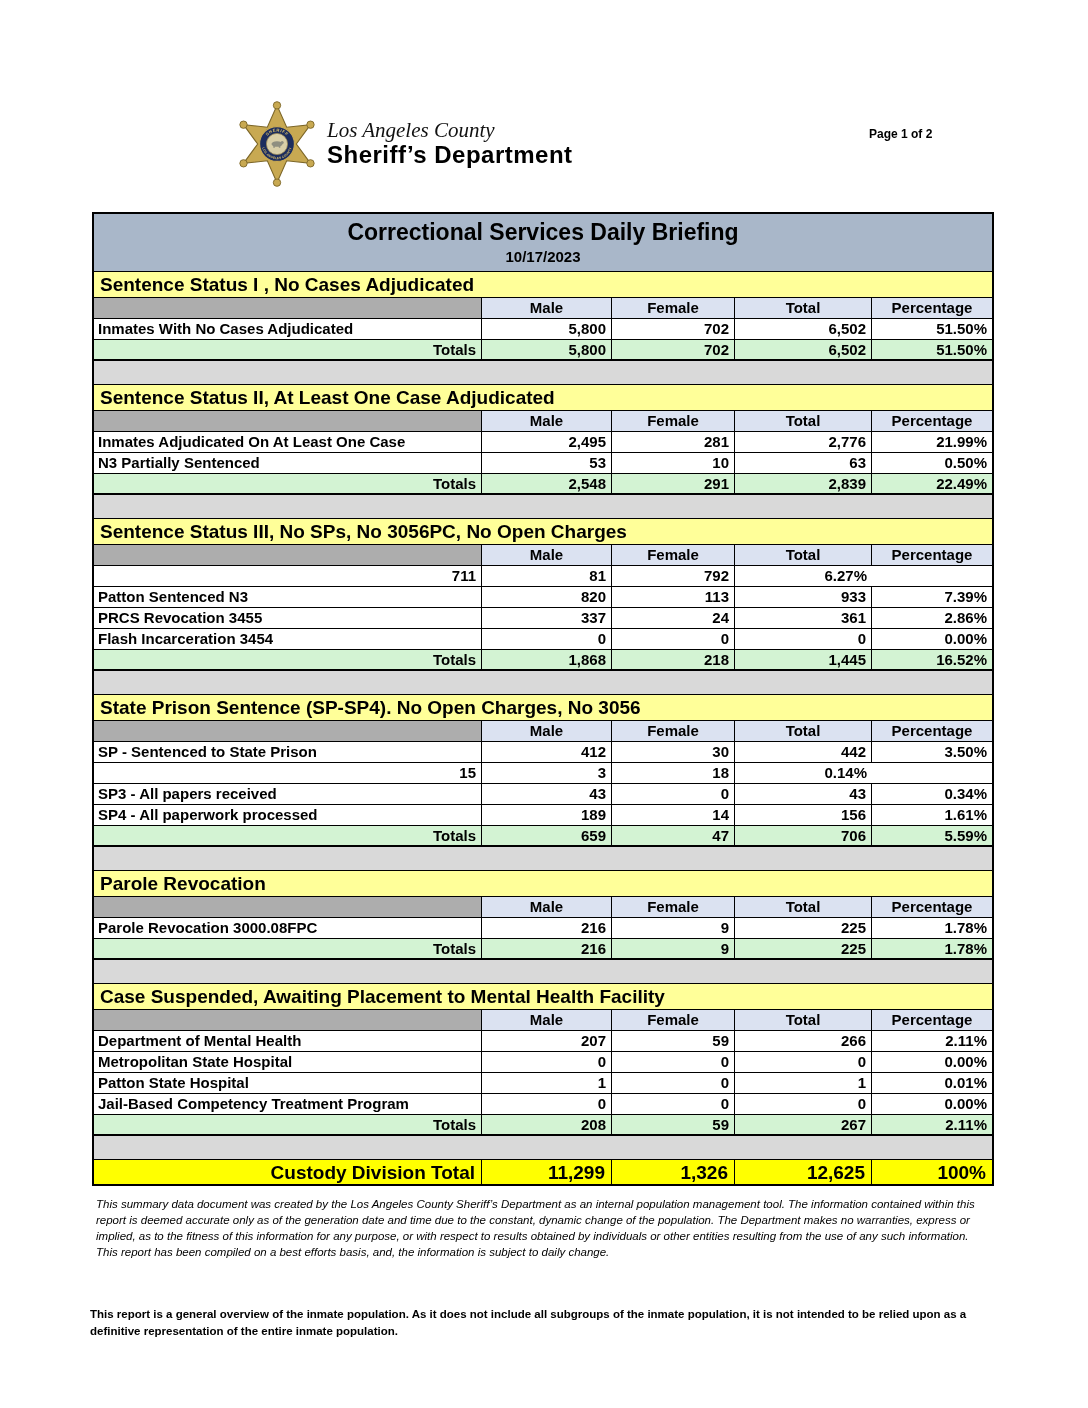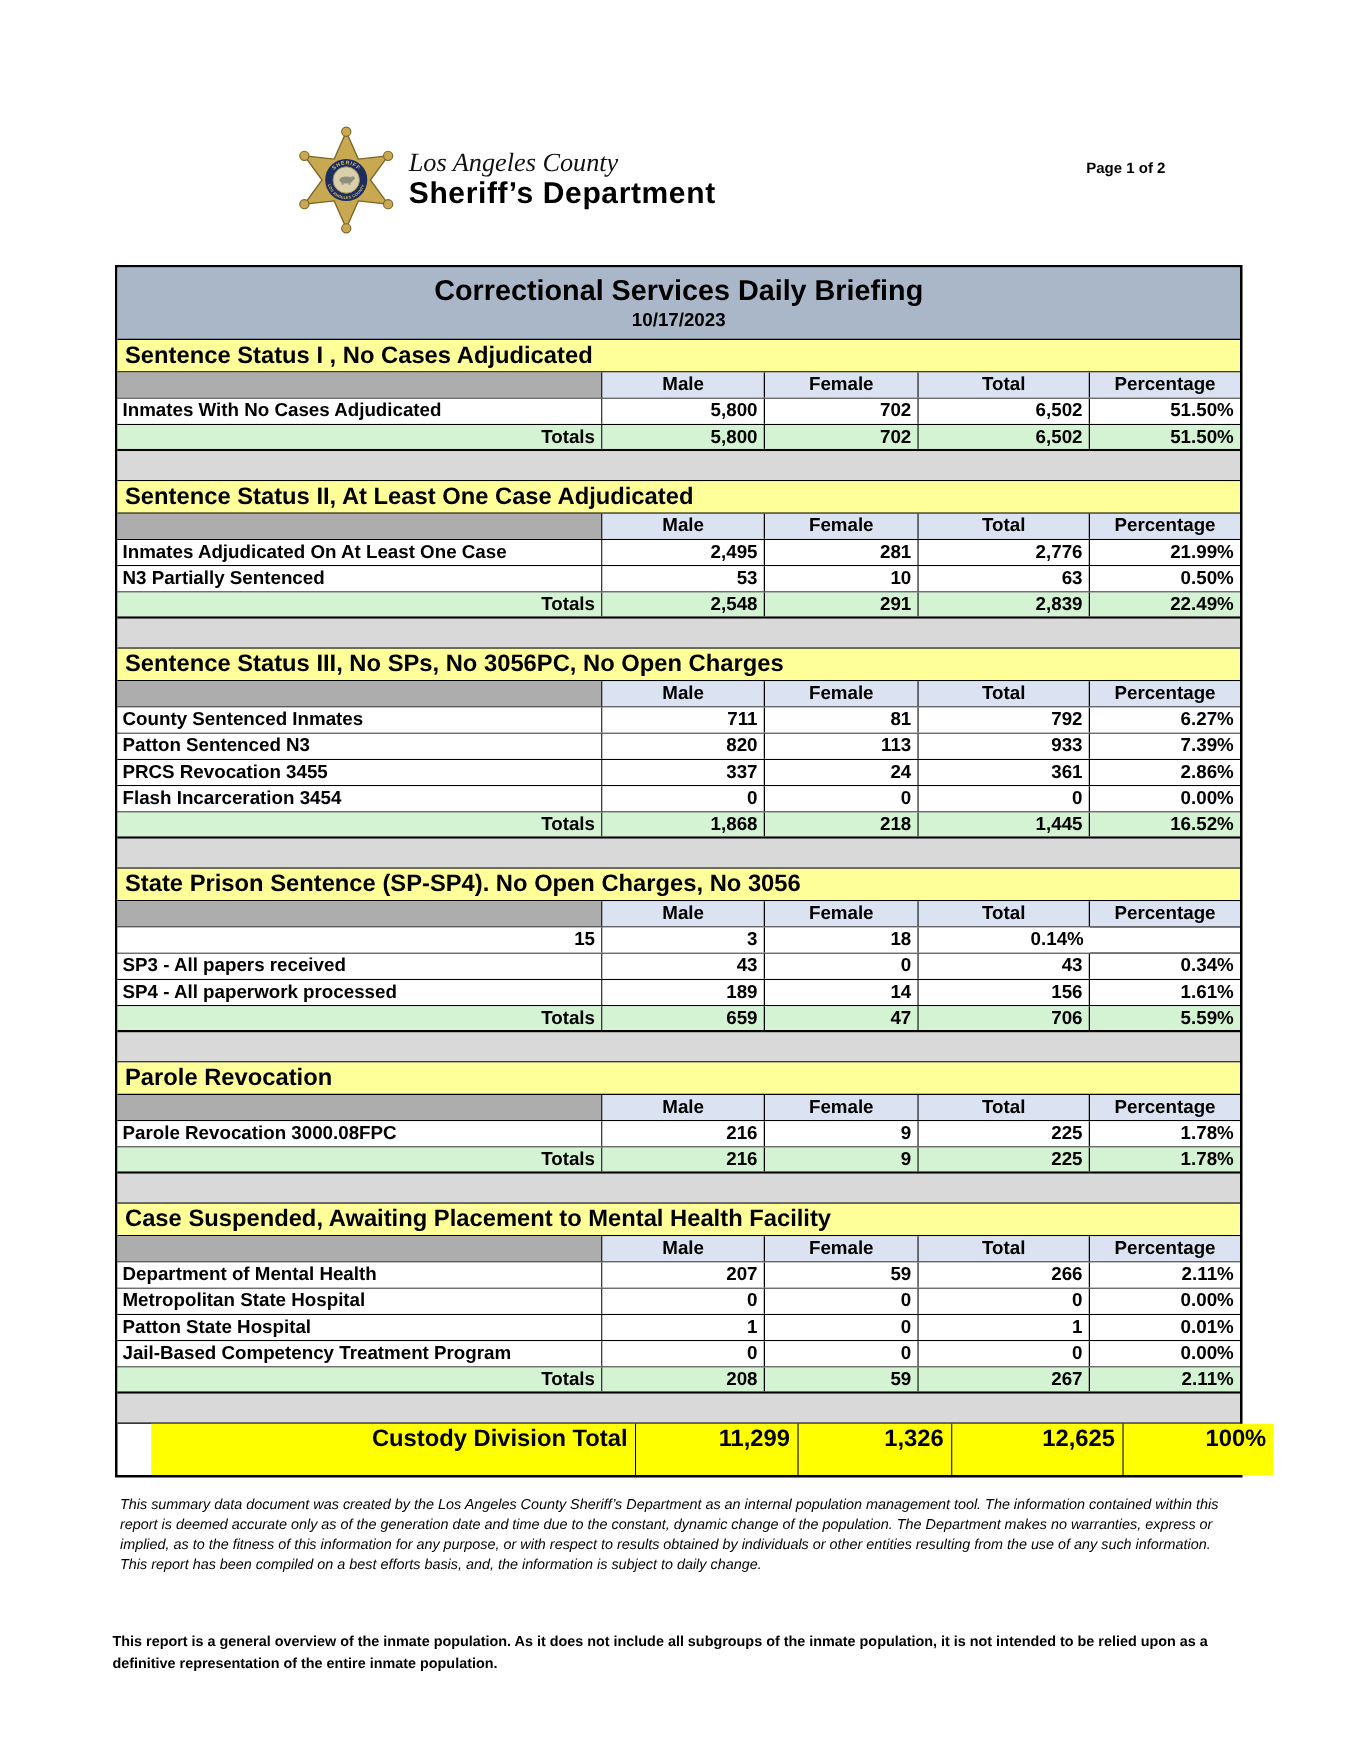--- a/index.html
+++ b/index.html
@@ -43,21 +43,21 @@
     border-right:1px solid var(--ink);overflow:hidden;white-space:nowrap;
   }
   .t-row .cell:last-child{border-right:none;}
   .colhead .cell{background:var(--colhead);text-align:center;}
   .colhead .cell.first{background:var(--colhead-first);}
   .data-row .cell{background:#fff;text-align:right;padding-right:5px;}
   .data-row .cell.first{text-align:left;padding-left:4px;padding-right:0;}
   .totals-row{border-bottom:2px solid var(--ink);}
   .totals-row .cell{background:var(--totals-green);text-align:right;padding-right:5px;}
   .spacer{height:24px;background:var(--spacer-gray);border-bottom:1px solid var(--ink);}
-  .grand-row{display:grid;grid-template-columns:388px 130px 123px 137px 120px;height:41px;padding-left:27px;}
+  .grand-row{display:grid;grid-template-columns:388px 130px 123px 137px 120px;height:24px;}
   .grand-row .cell{
     background:var(--grand-yellow);font-size:19px;font-weight:bold;line-height:26px;
     text-align:right;padding-right:6px;border-right:1px solid var(--ink);
     overflow:hidden;white-space:nowrap;
   }
   .grand-row .cell:last-child{border-right:none;}
   
   .foot1{
     position:absolute;left:96px;top:1196px;width:880px;
     font-size:11.5px;font-style:italic;line-height:16px;color:#000;
@@ -173,21 +173,20 @@
       <div class="spacer"></div>
       <div class="sec-header">Sentence Status III, No SPs, No 3056PC, No Open Charges</div>
       <div class="t-row colhead">
         <div class="cell first"></div>
         <div class="cell">Male</div>
         <div class="cell">Female</div>
         <div class="cell">Total</div>
         <div class="cell">Percentage</div>
       </div>
       <div class="t-row data-row">
-        <div class="cell first">County Sentenced Inmates</div>
         <div class="cell">711</div>
         <div class="cell">81</div>
         <div class="cell">792</div>
         <div class="cell">6.27%</div>
       </div>
       <div class="t-row data-row">
         <div class="cell first">Patton Sentenced N3</div>
         <div class="cell">820</div>
         <div class="cell">113</div>
         <div class="cell">933</div>
@@ -215,20 +214,27 @@
         <div class="cell">16.52%</div>
       </div>
       <div class="spacer"></div>
       <div class="sec-header">State Prison Sentence (SP-SP4). No Open Charges, No 3056</div>
       <div class="t-row colhead">
         <div class="cell first"></div>
         <div class="cell">Male</div>
         <div class="cell">Female</div>
         <div class="cell">Total</div>
         <div class="cell">Percentage</div>
+      </div>
+      <div class="t-row data-row">
+        <div class="cell first">SP - Sentenced to State Prison</div>
+        <div class="cell">412</div>
+        <div class="cell">30</div>
+        <div class="cell">442</div>
+        <div class="cell">3.50%</div>
       </div>
       <div class="t-row data-row">
         <div class="cell">15</div>
         <div class="cell">3</div>
         <div class="cell">18</div>
         <div class="cell">0.14%</div>
       </div>
       <div class="t-row data-row">
         <div class="cell first">SP3 - All papers received</div>
         <div class="cell">43</div>

